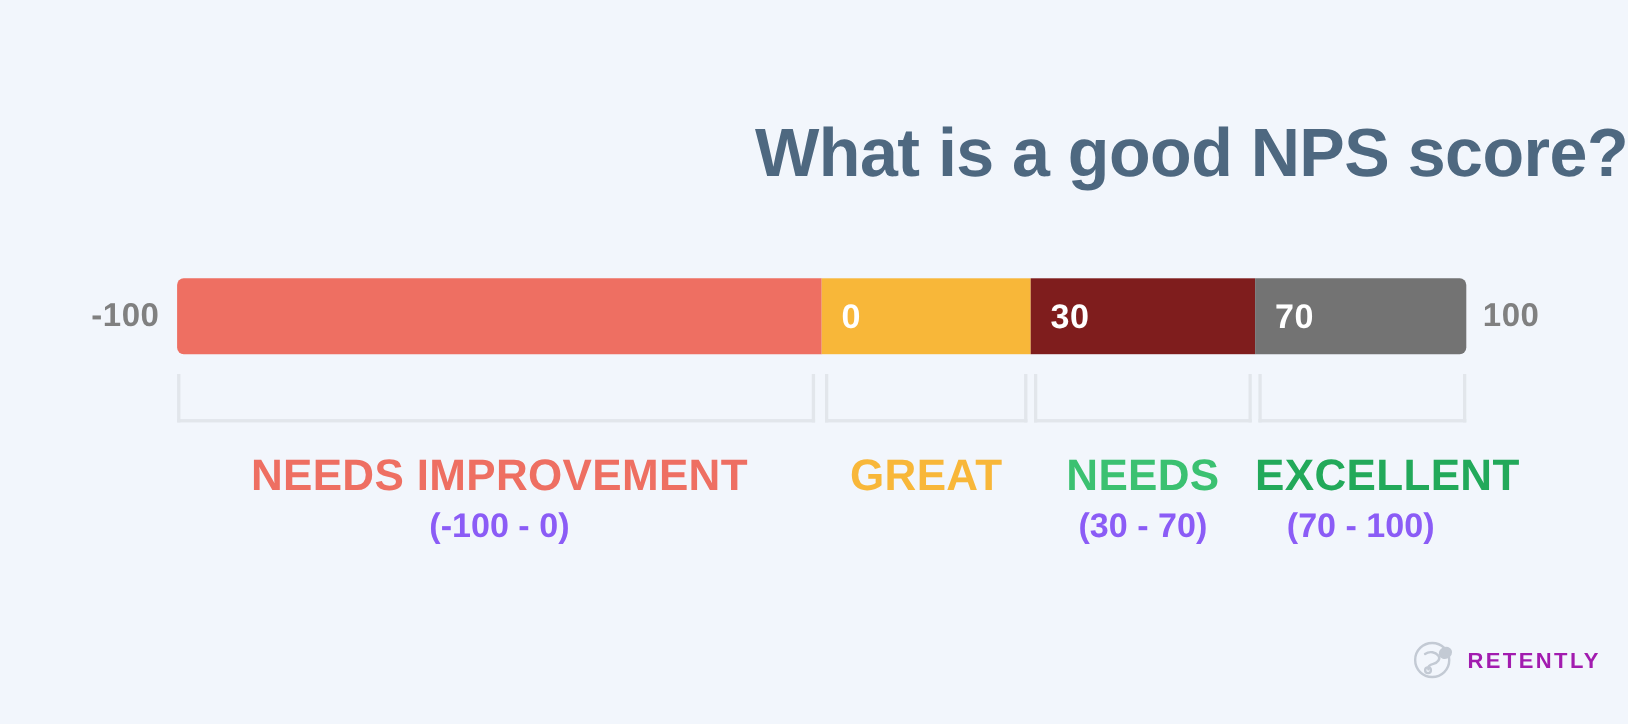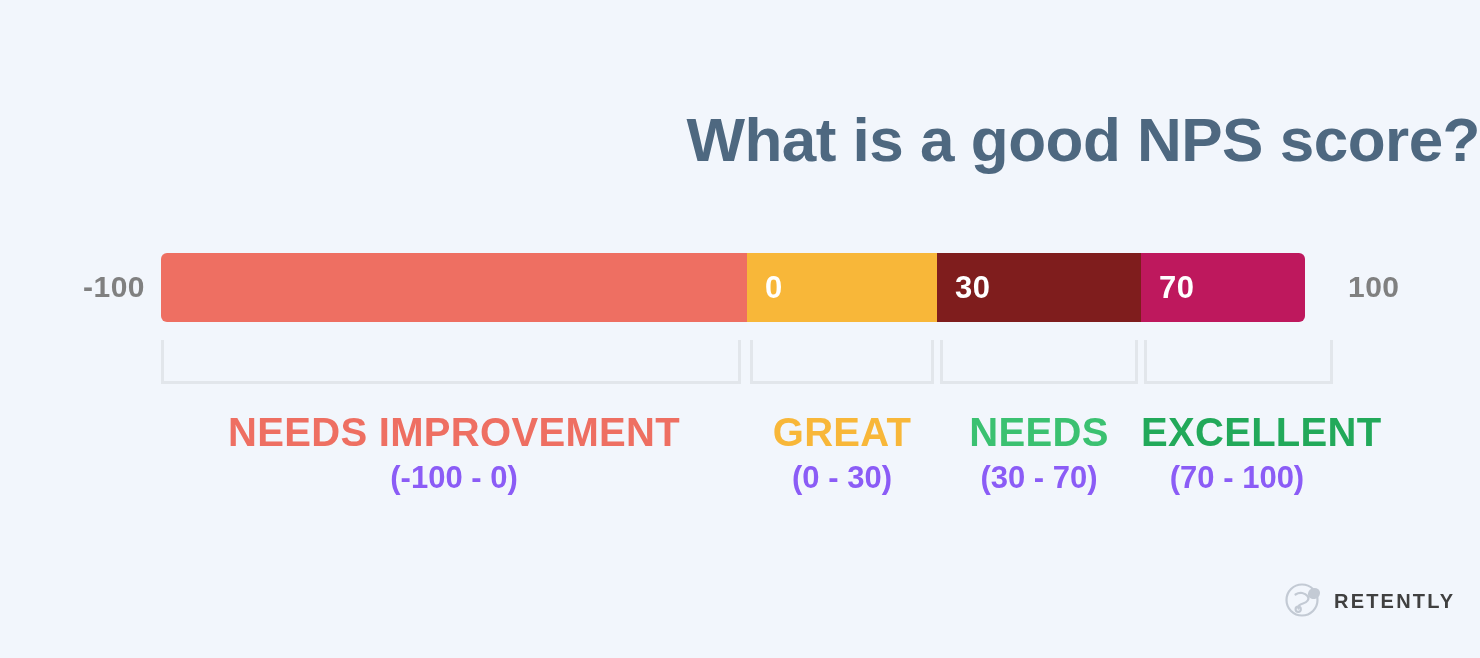--- a/index.html
+++ b/index.html
@@ -62,22 +62,22 @@
     width: 190px;
     background: #f8b739;
   }
   #seg-great {
     left: 776px;
     width: 204px;
     background: #7f1d1d;
   }
   #seg-excellent {
     left: 980px;
-    width: 164px;
-    background: #be185d;
+    width: 192px;
+    background: #737373;
     border-radius: 0 6px 6px 0;
   }
 
   .endpoint {
     position: absolute;
     top: 270px;
     font-size: 30px;
     font-weight: bold;
     color: #808080;
     letter-spacing: 0.5px;
@@ -151,21 +151,21 @@
     position: absolute;
     left: 1283px;
     top: 578px;
     display: flex;
     align-items: center;
     gap: 9px;
   }
   #logo-wordmark {
     font-size: 20px;
     font-weight: bold;
-    color: #404040;
+    color: #a21caf;
     letter-spacing: 2.2px;
   }
 </style>
 </head>
 <body>
 
 <div id="page-title">What is a good NPS score?</div>
 
 <div id="scale-wrap">
   <div class="bar" id="seg-needs-improvement">
@@ -192,21 +192,20 @@
   <div class="bracket" id="bracket-excellent"></div>
 </div>
 
 <div id="captions">
   <div class="caption" id="caption-needs-improvement">
     <div class="caption-name" style="color:#ee6f62">NEEDS IMPROVEMENT</div>
     <div class="caption-range">(-100 - 0)</div>
   </div>
   <div class="caption" id="caption-good">
     <div class="caption-name" style="color:#f8b739">GREAT</div>
-    <div class="caption-range">(0 - 30)</div>
   </div>
   <div class="caption" id="caption-great">
     <div class="caption-name" style="color:#3bc171">NEEDS</div>
     <div class="caption-range">(30 - 70)</div>
   </div>
   <div class="caption" id="caption-excellent">
     <div class="caption-name" style="color:#22a95a">EXCELLENT</div>
     <div class="caption-range">(70 - 100)</div>
   </div>
 </div>

